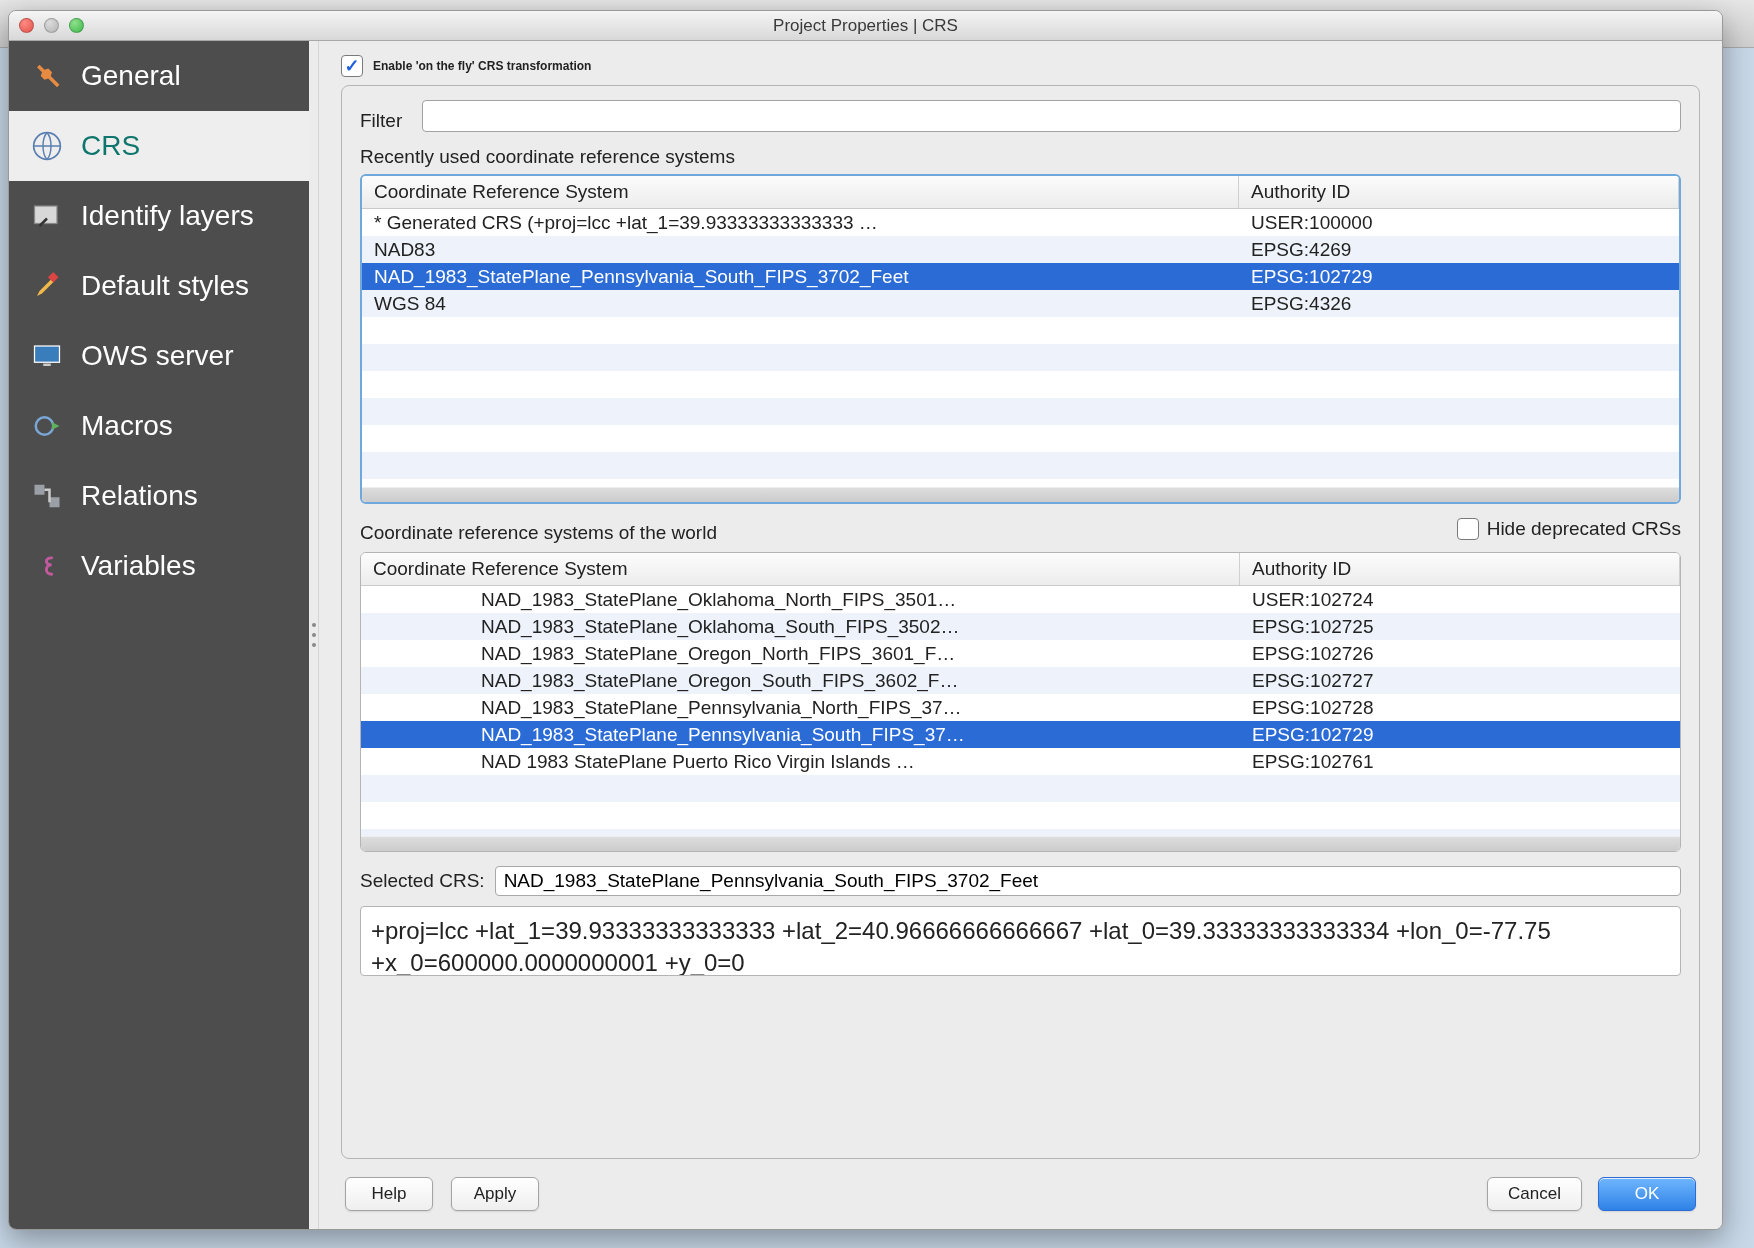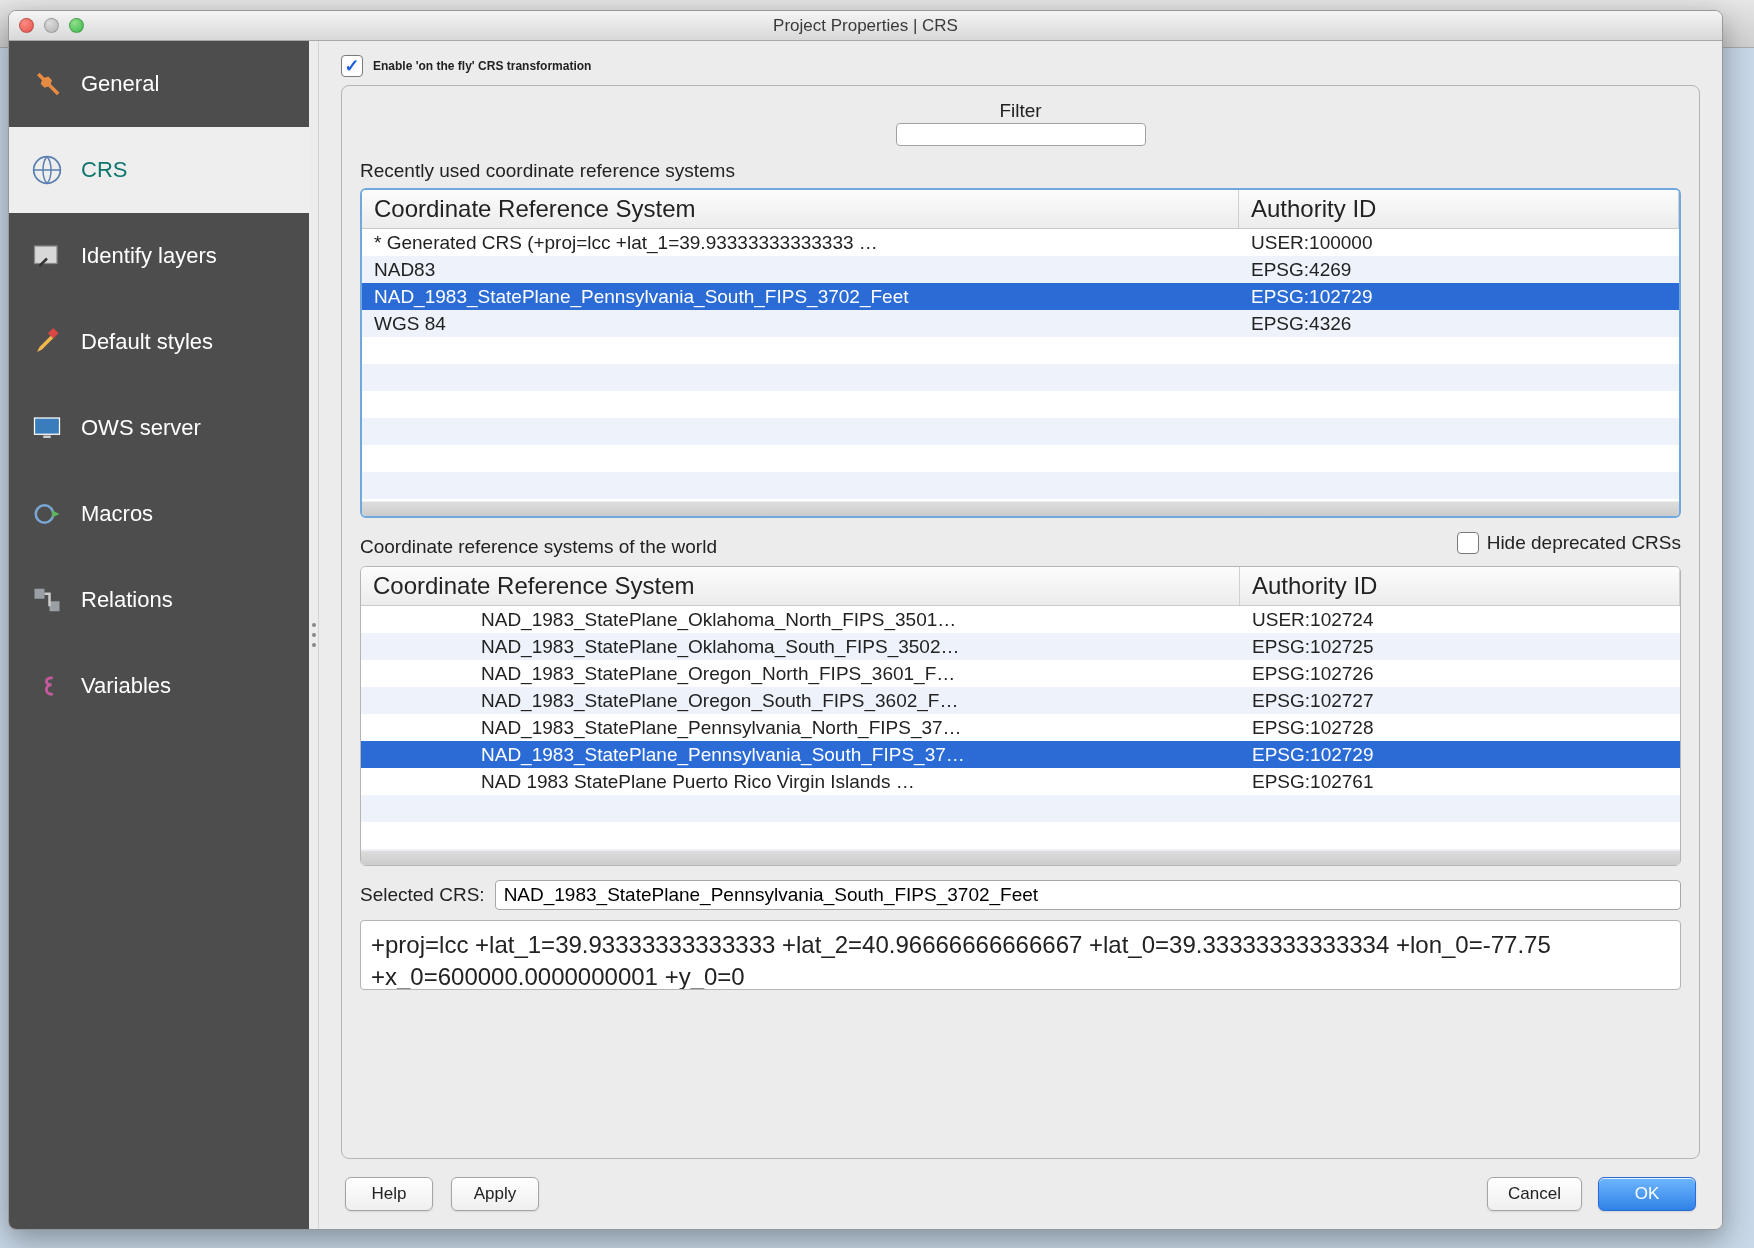--- a/index.html
+++ b/index.html
@@ -65,23 +65,23 @@
     background: #4d4d4d;
     display: flex;
     flex-direction: column;
     padding-top: 0;
   }
   .side-item {
     display: flex;
     align-items: center;
     gap: 16px;
     color: #fff;
-    height: 86px;
+    height: 70px;
     padding: 0 20px;
-    font-size: 22px;
+    font-size: 28px;
     font-weight: 500;
     cursor: pointer;
   }
   .side-item.selected {
     background: #eeeeee;
     color: #0f766e;
   }
   .side-icon {
     width: 36px;
     height: 36px;
@@ -132,24 +132,23 @@
     border-radius: 8px;
     background: #ececec;
     padding: 14px 18px 18px 18px;
     display: flex;
     flex-direction: column;
     flex: 1;
     min-height: 0;
   }
   .filter-row {
     display: flex;
-    align-items: center;
-    gap: 1px;
+    align-items: flex-end;
+    gap: 20px;
     margin-bottom: 14px;
-    flex-direction: column;
   }
   .filter-input {
     flex: 1;
     height: 32px;
     border: 1px solid #a2a2a2;
     border-radius: 4px;
     background: #fff;
     padding: 0 8px;
     font-size: 18px;
   }
@@ -162,21 +161,21 @@
     display: flex;
     flex-direction: column;
   }
   .table-frame.plain {
     border: 1px solid #b4b4b4;
   }
   .table-header {
     display: flex;
     background: linear-gradient(#fcfcfc,#ececec);
     border-bottom: 1px solid #c9c9c9;
-    font-size: 24px;
+    font-size: 19px;
     color: #222;
   }
   .th {
     padding: 5px 12px;
     border-right: 1px solid #d0d0d0;
   }
   .col-crs { flex: 1; min-width: 0; }
   .col-auth { width: 440px; }
   .table-body {
     overflow-y: auto;

